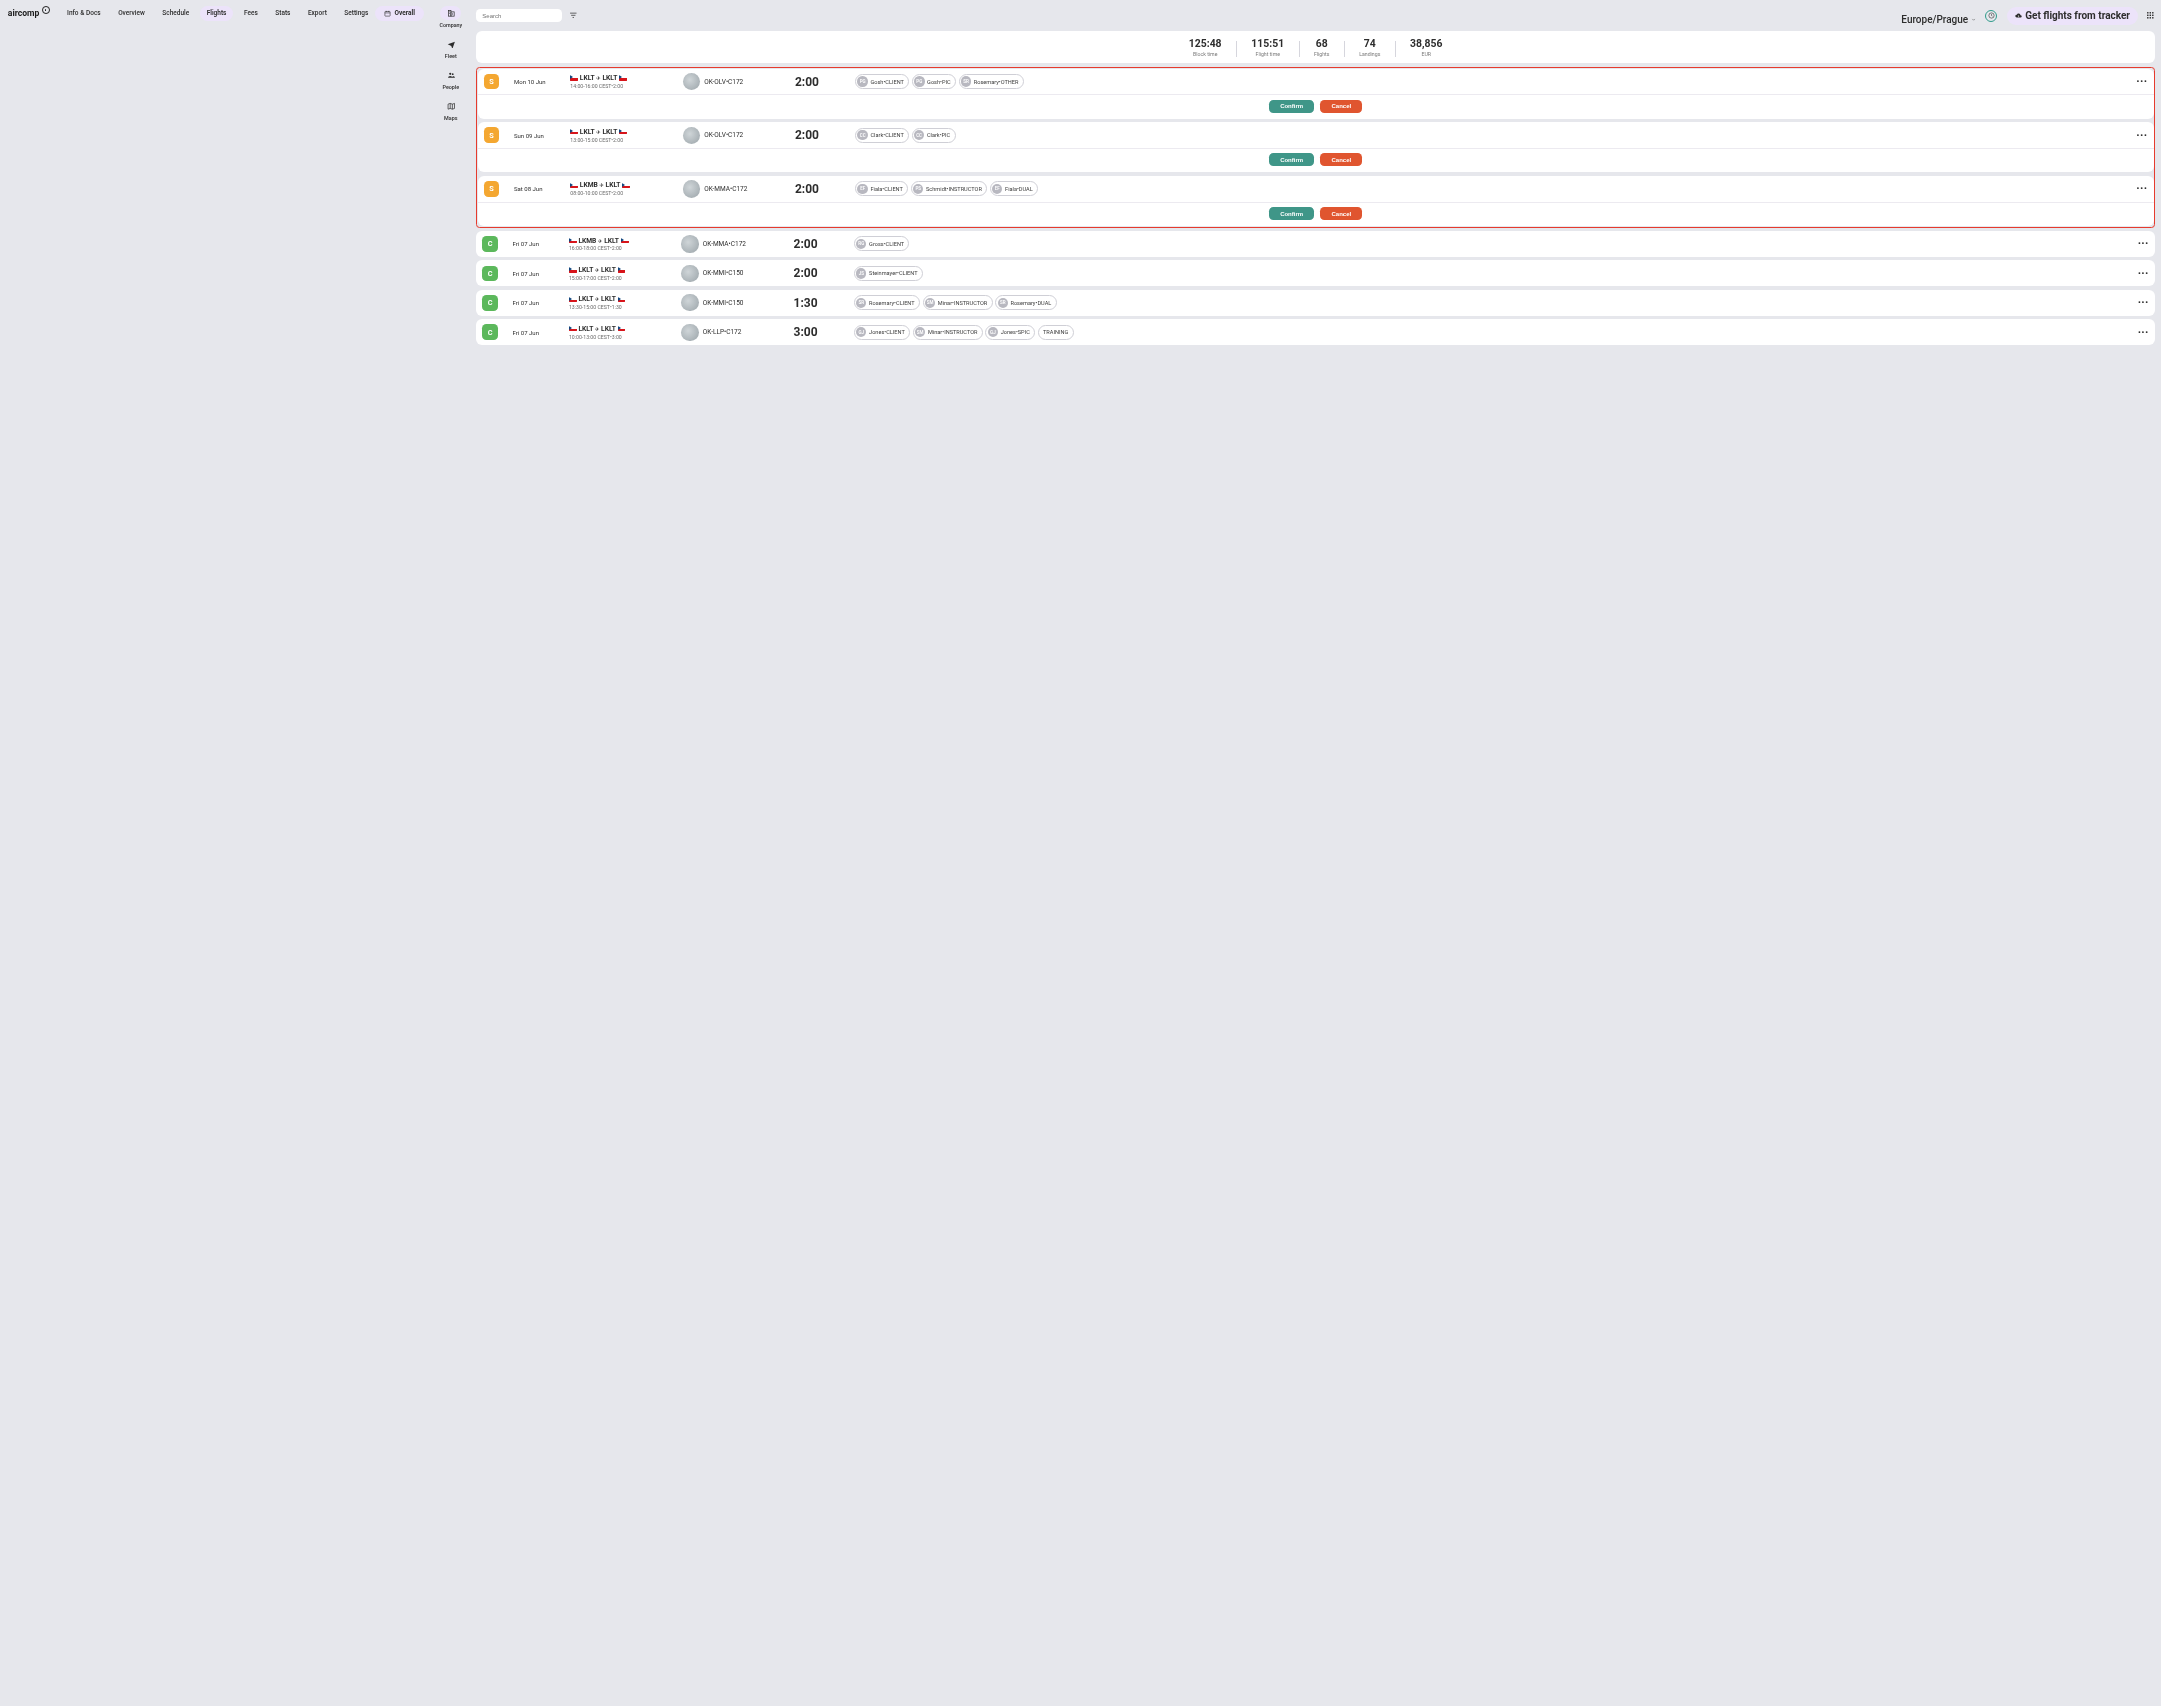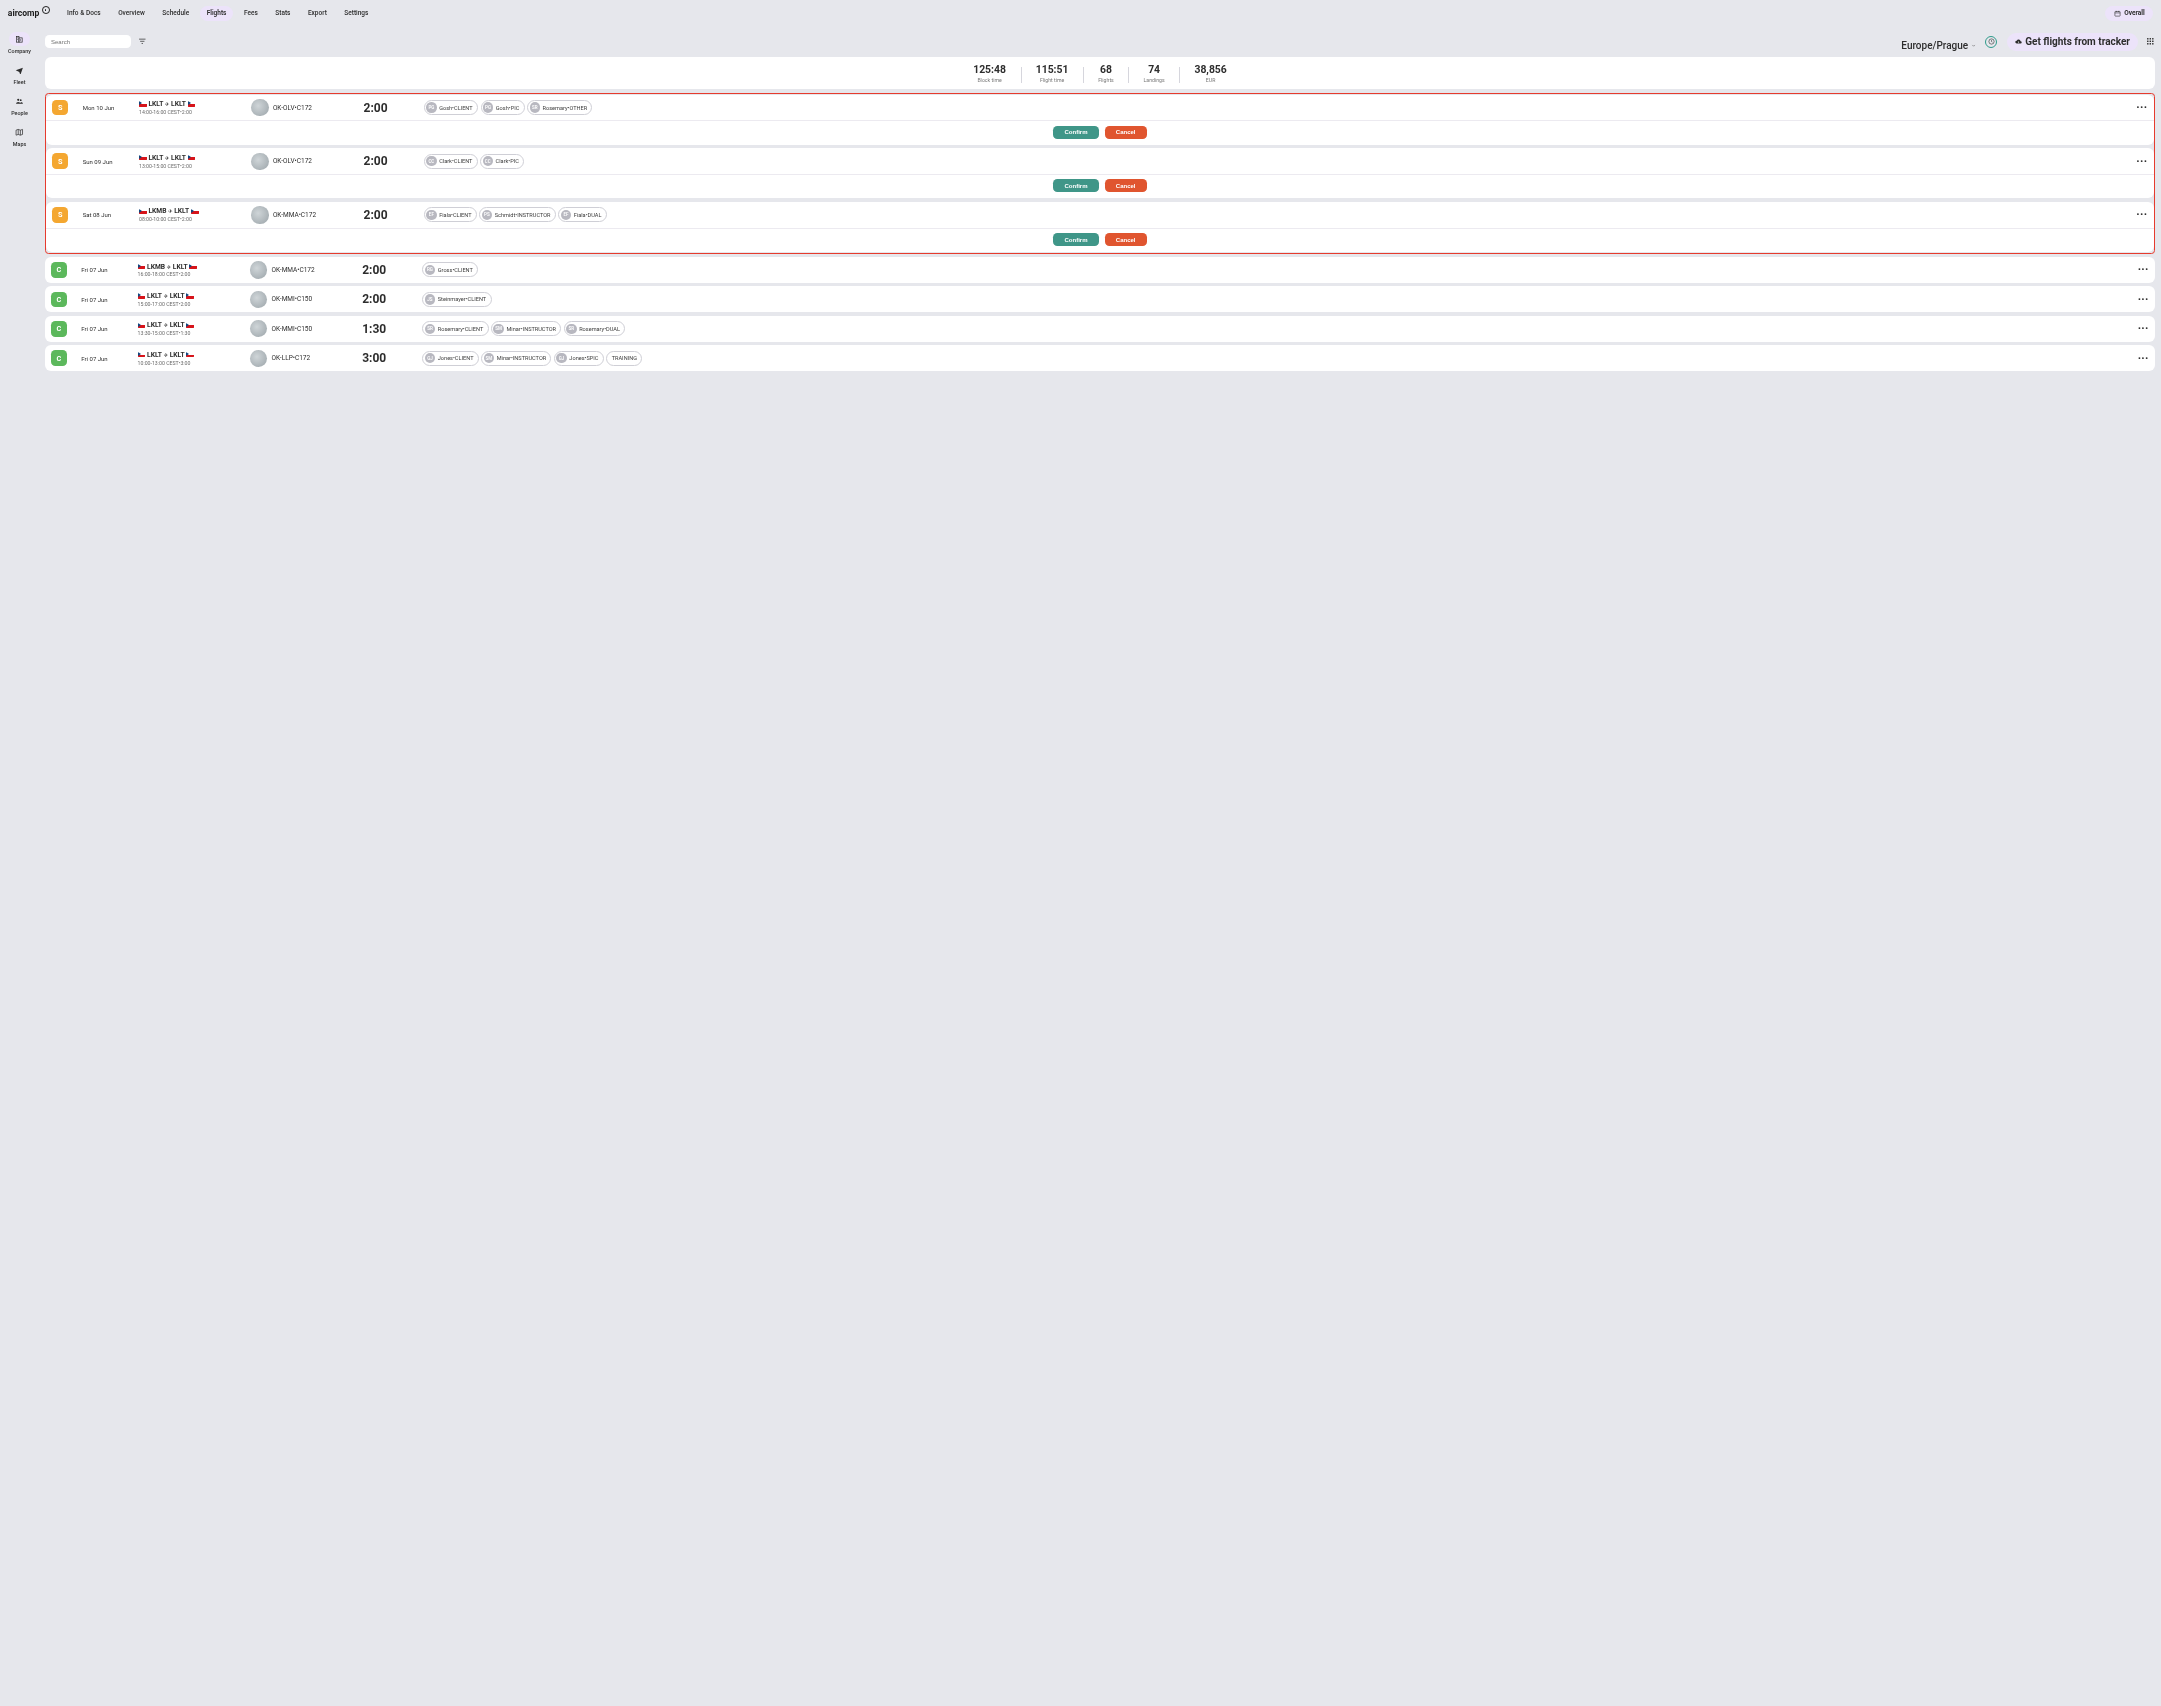--- a/index.html
+++ b/index.html
@@ -2,21 +2,21 @@
 <html style="font-size:7px"><head>
 <meta charset="utf-8">
 <style>
   * { box-sizing: border-box; margin: 0; padding: 0; }
   body {
     font-family: -apple-system, BlinkMacSystemFont, "Segoe UI", Roboto, sans-serif;
     background: #e6e7ec;
     color: #2d2d2d;
     font-size: 6px;
   }
-  .app { display: flex; flex-direction: column; height: 100vh; overflow: hidden; }
+  .app { display: flex; flex-direction: row; height: 100vh; overflow: hidden; }
   .topbar {
     display: flex; align-items: center; height: 26px;
     padding: 0 7.8px; background: #e6e7ec;
   }
   .logo { display: flex; align-items: center; gap: 1.7px; font-weight: 700; font-size: 8.6px; color: #1b1b1b; margin-right: 10.4px; }
   .logo .gauge { width: 7.8px; height: 7.8px; border: 0.9px solid #1b1b1b; border-radius: 50%; position: relative; display:inline-flex; align-items:center; justify-content:center; margin-top:-6px; margin-left:0.9px;}
   .logo .gauge::after { content:''; width:1.3px; height:1.3px; background:#1b1b1b; border-radius:50%; }
   .topnav { display: flex; gap: 3.5px; flex: 1; }
   .topnav a {
     padding: 3.5px 7px; border-radius: 8.6px; color: #2d2d2d;

